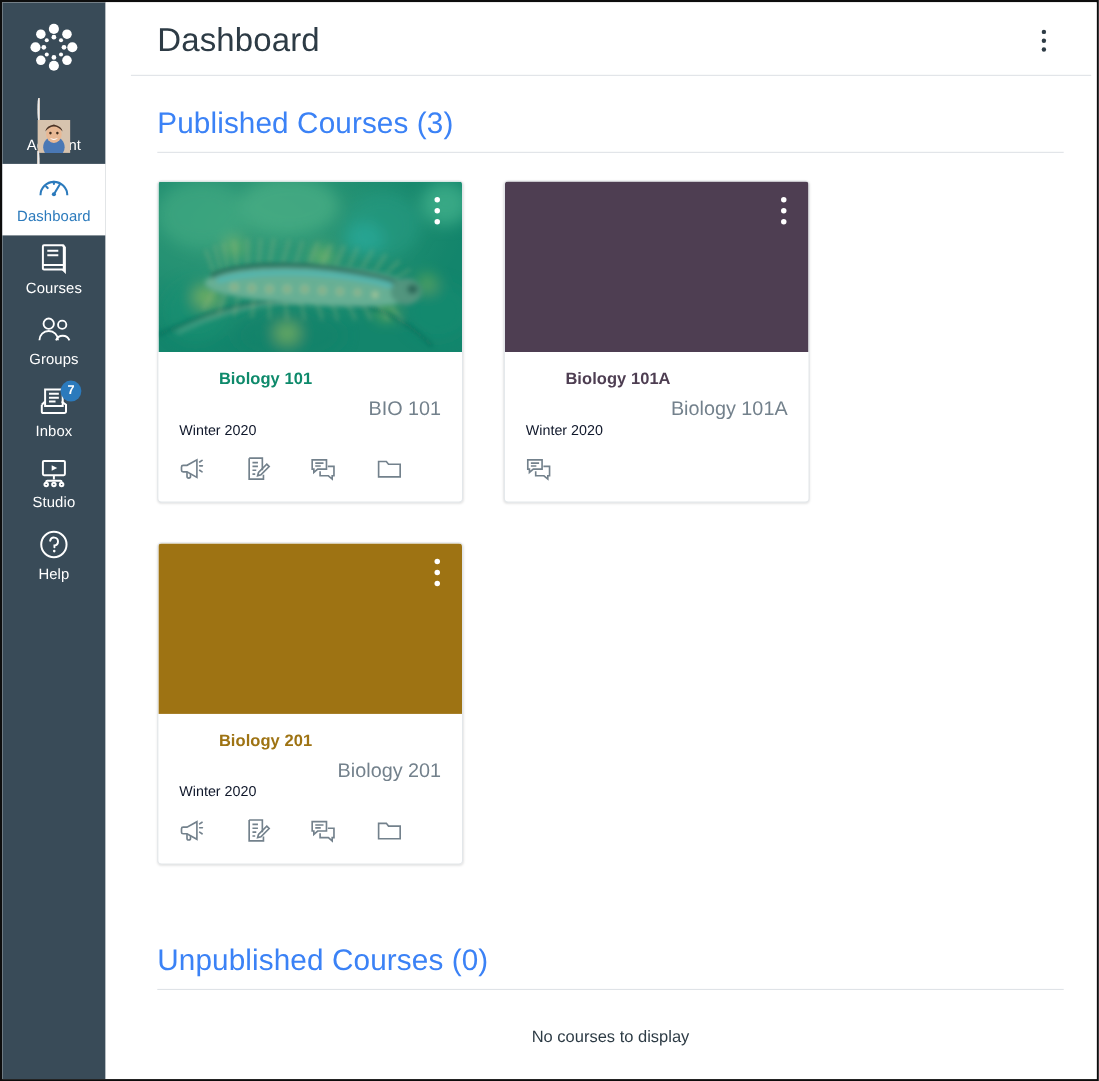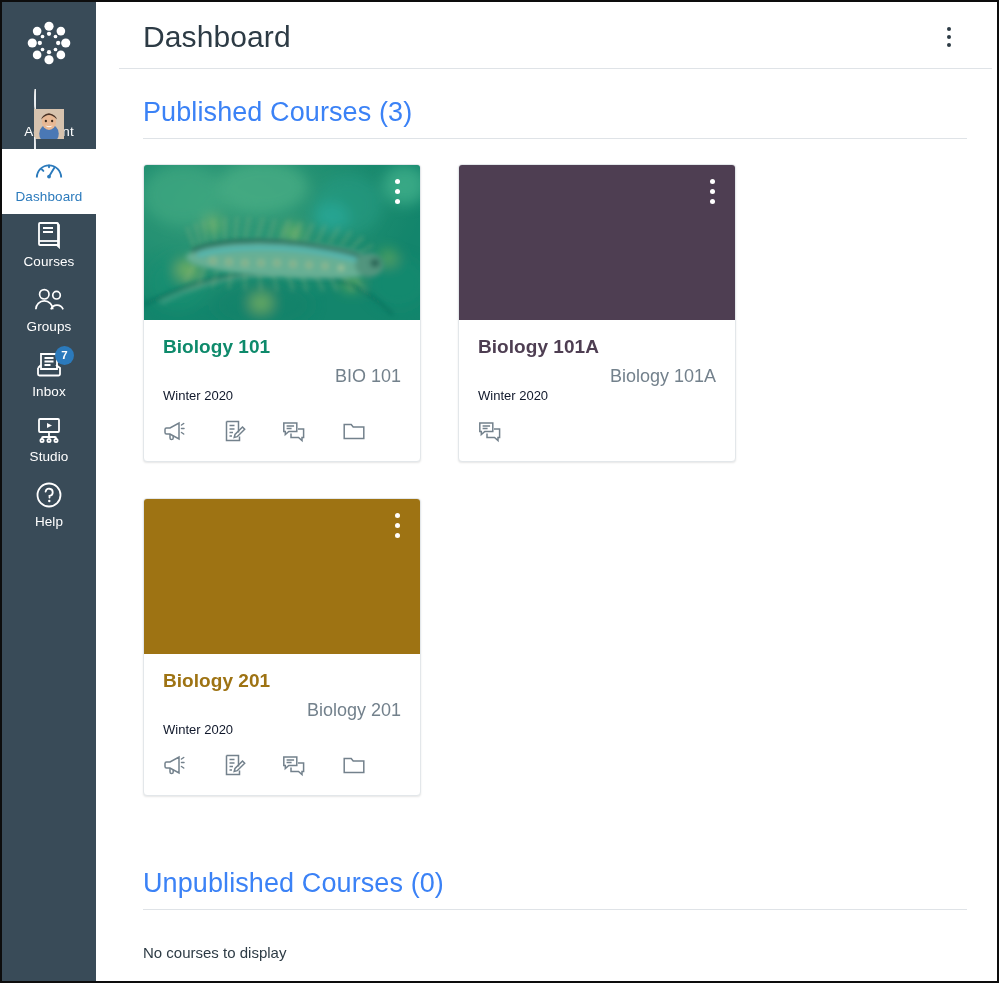--- a/index.html
+++ b/index.html
@@ -202,25 +202,26 @@
     height: 5px;
     border-radius: 50%;
     background: #ffffff;
   }
 
   .card-body {
     padding: 16px 19px 0 19px;
   }
 
   .card-title {
-    font-size: 19px;
+    font-size: 15px;
     font-weight: bold;
     letter-spacing: 0.05px;
     margin-bottom: 7px;
     cursor: pointer;
+    margin-left: 36px;
   }
 
   .card-code {
     font-size: 18px;
     color: #73818C;
     line-height: 22px;
     text-align: right;
   }
 
   .card-term {
@@ -242,20 +243,21 @@
     align-items: center;
     justify-content: flex-start;
     cursor: pointer;
   }
   .card-action svg { display: block; }
 
   .empty-text {
     font-size: 15px;
     color: #2D3B45;
     margin-top: 34px;
+    text-align: center;
   }
 
   .unpublished-wrap { margin-top: 72px; }
 </style>
 </head>
 <body>
 
 <div class="app-frame">
 
   <nav class="sidebar">

